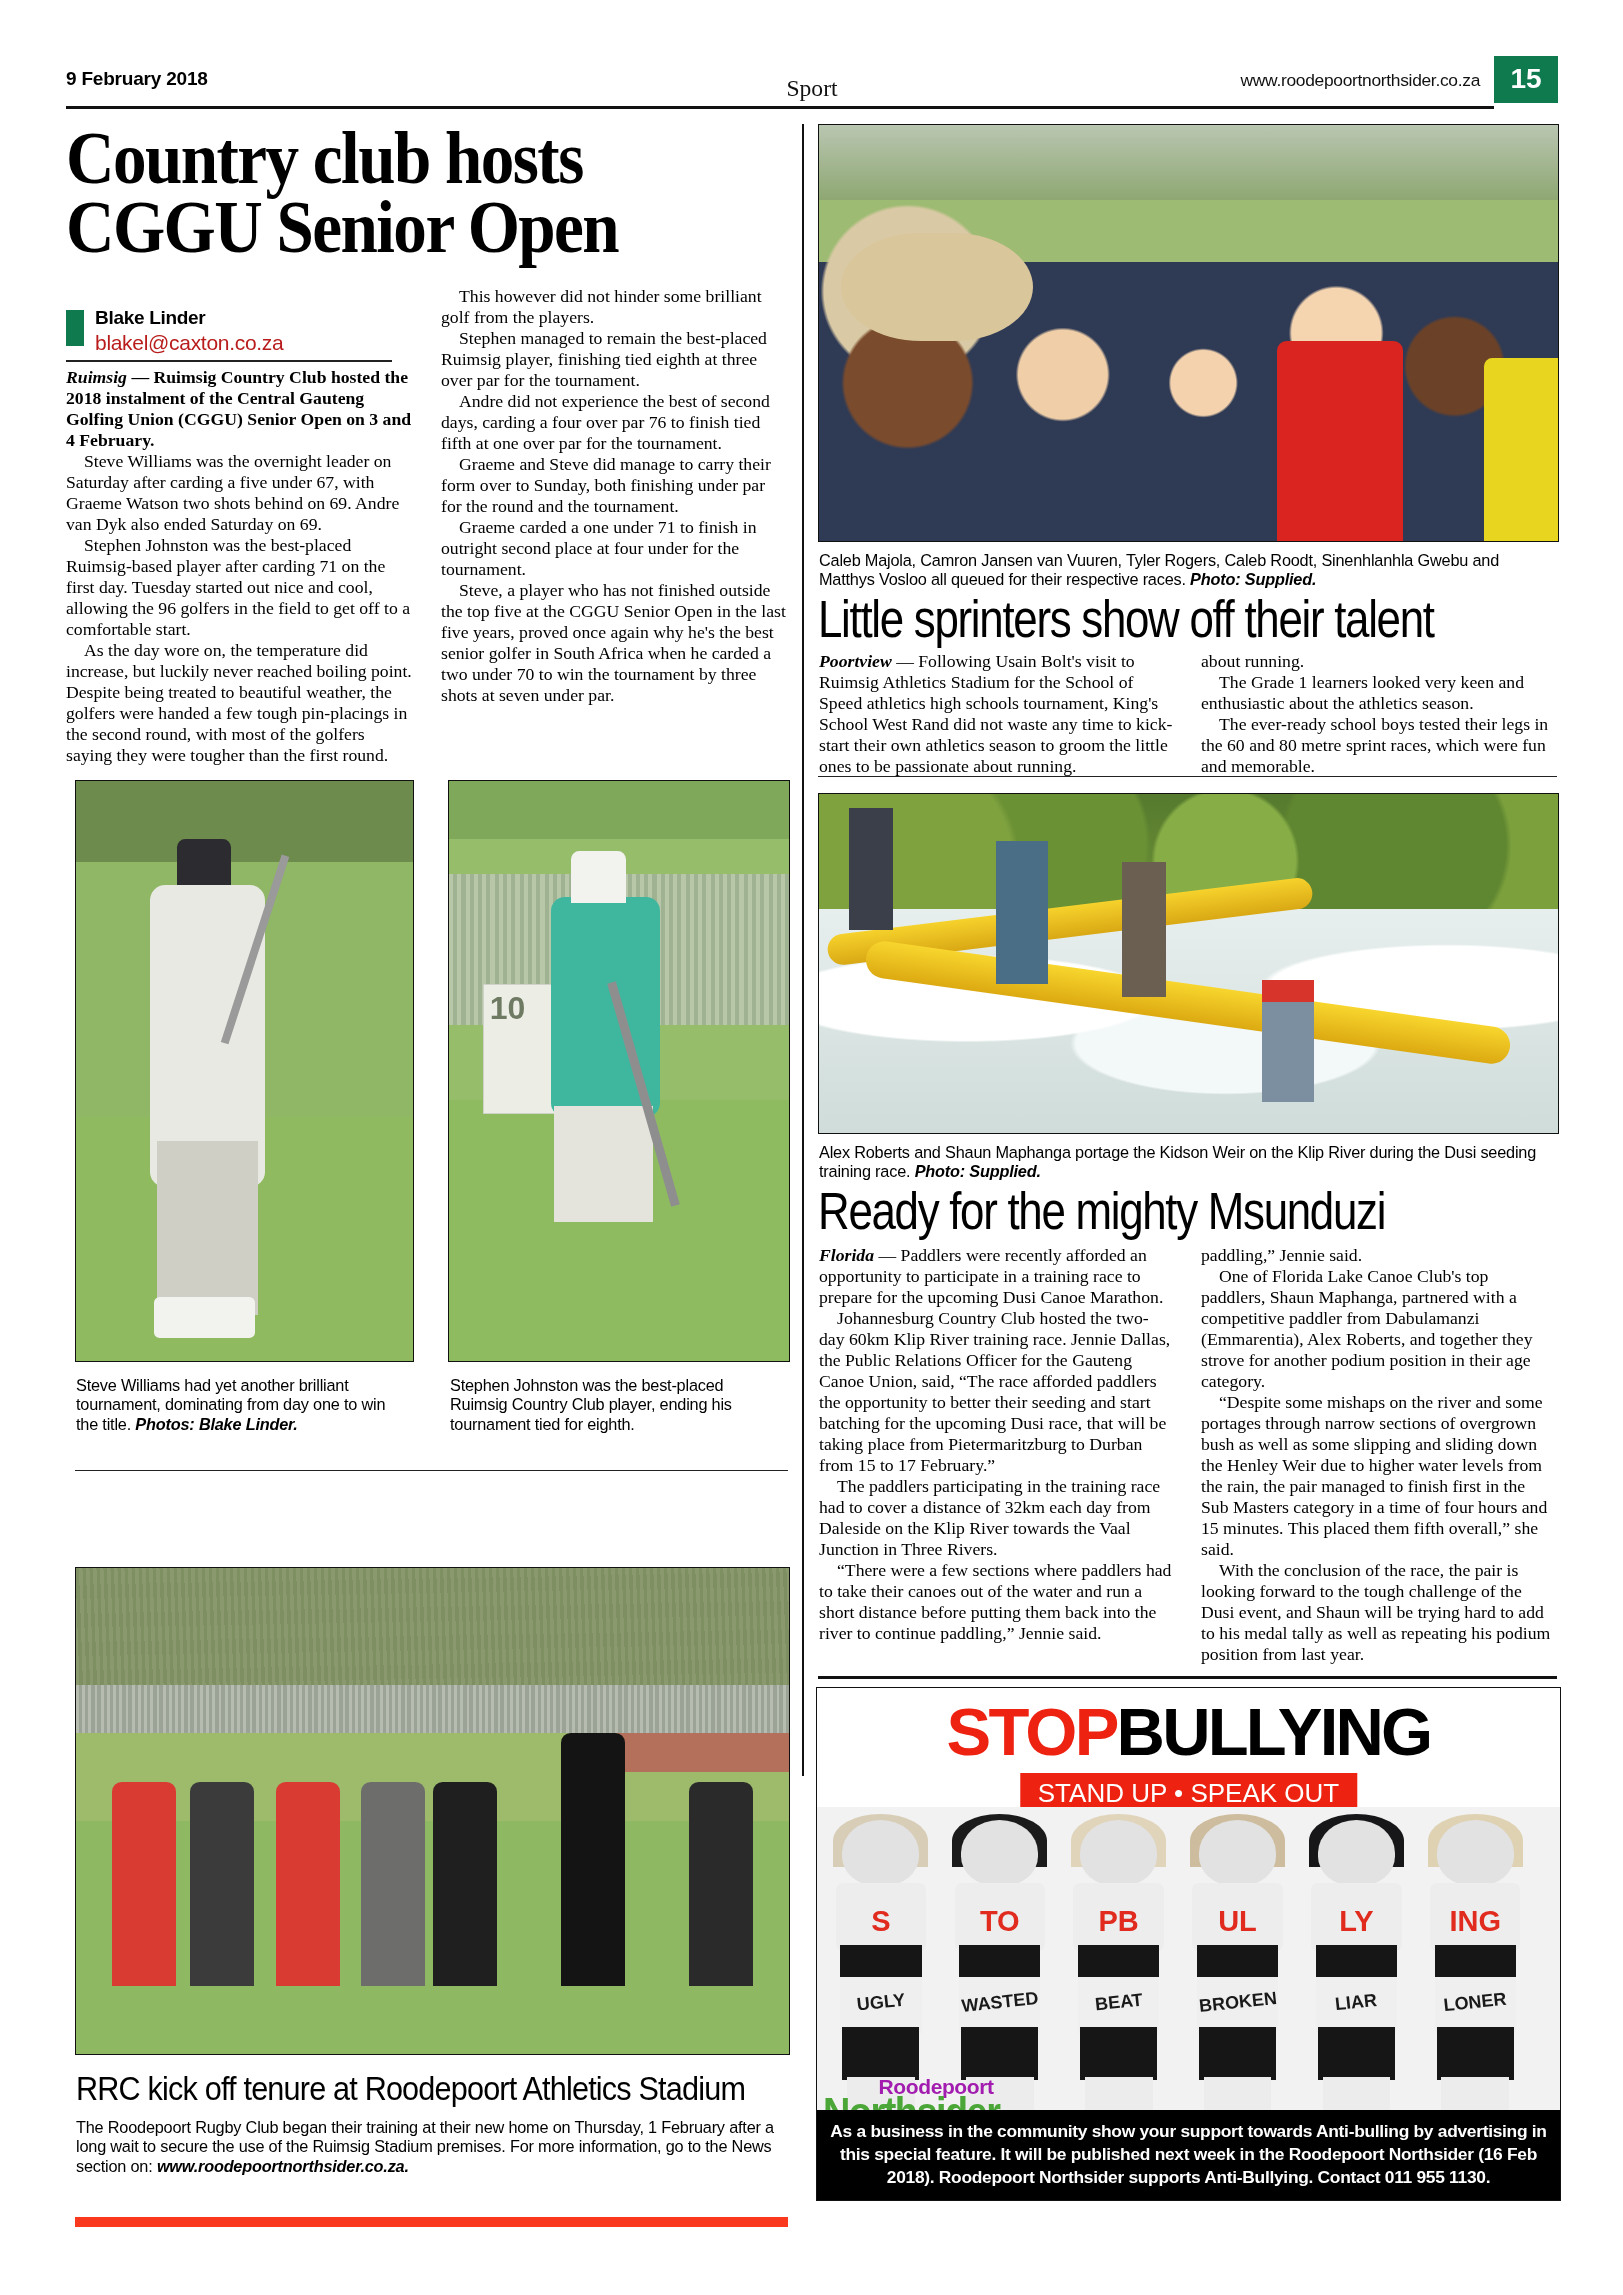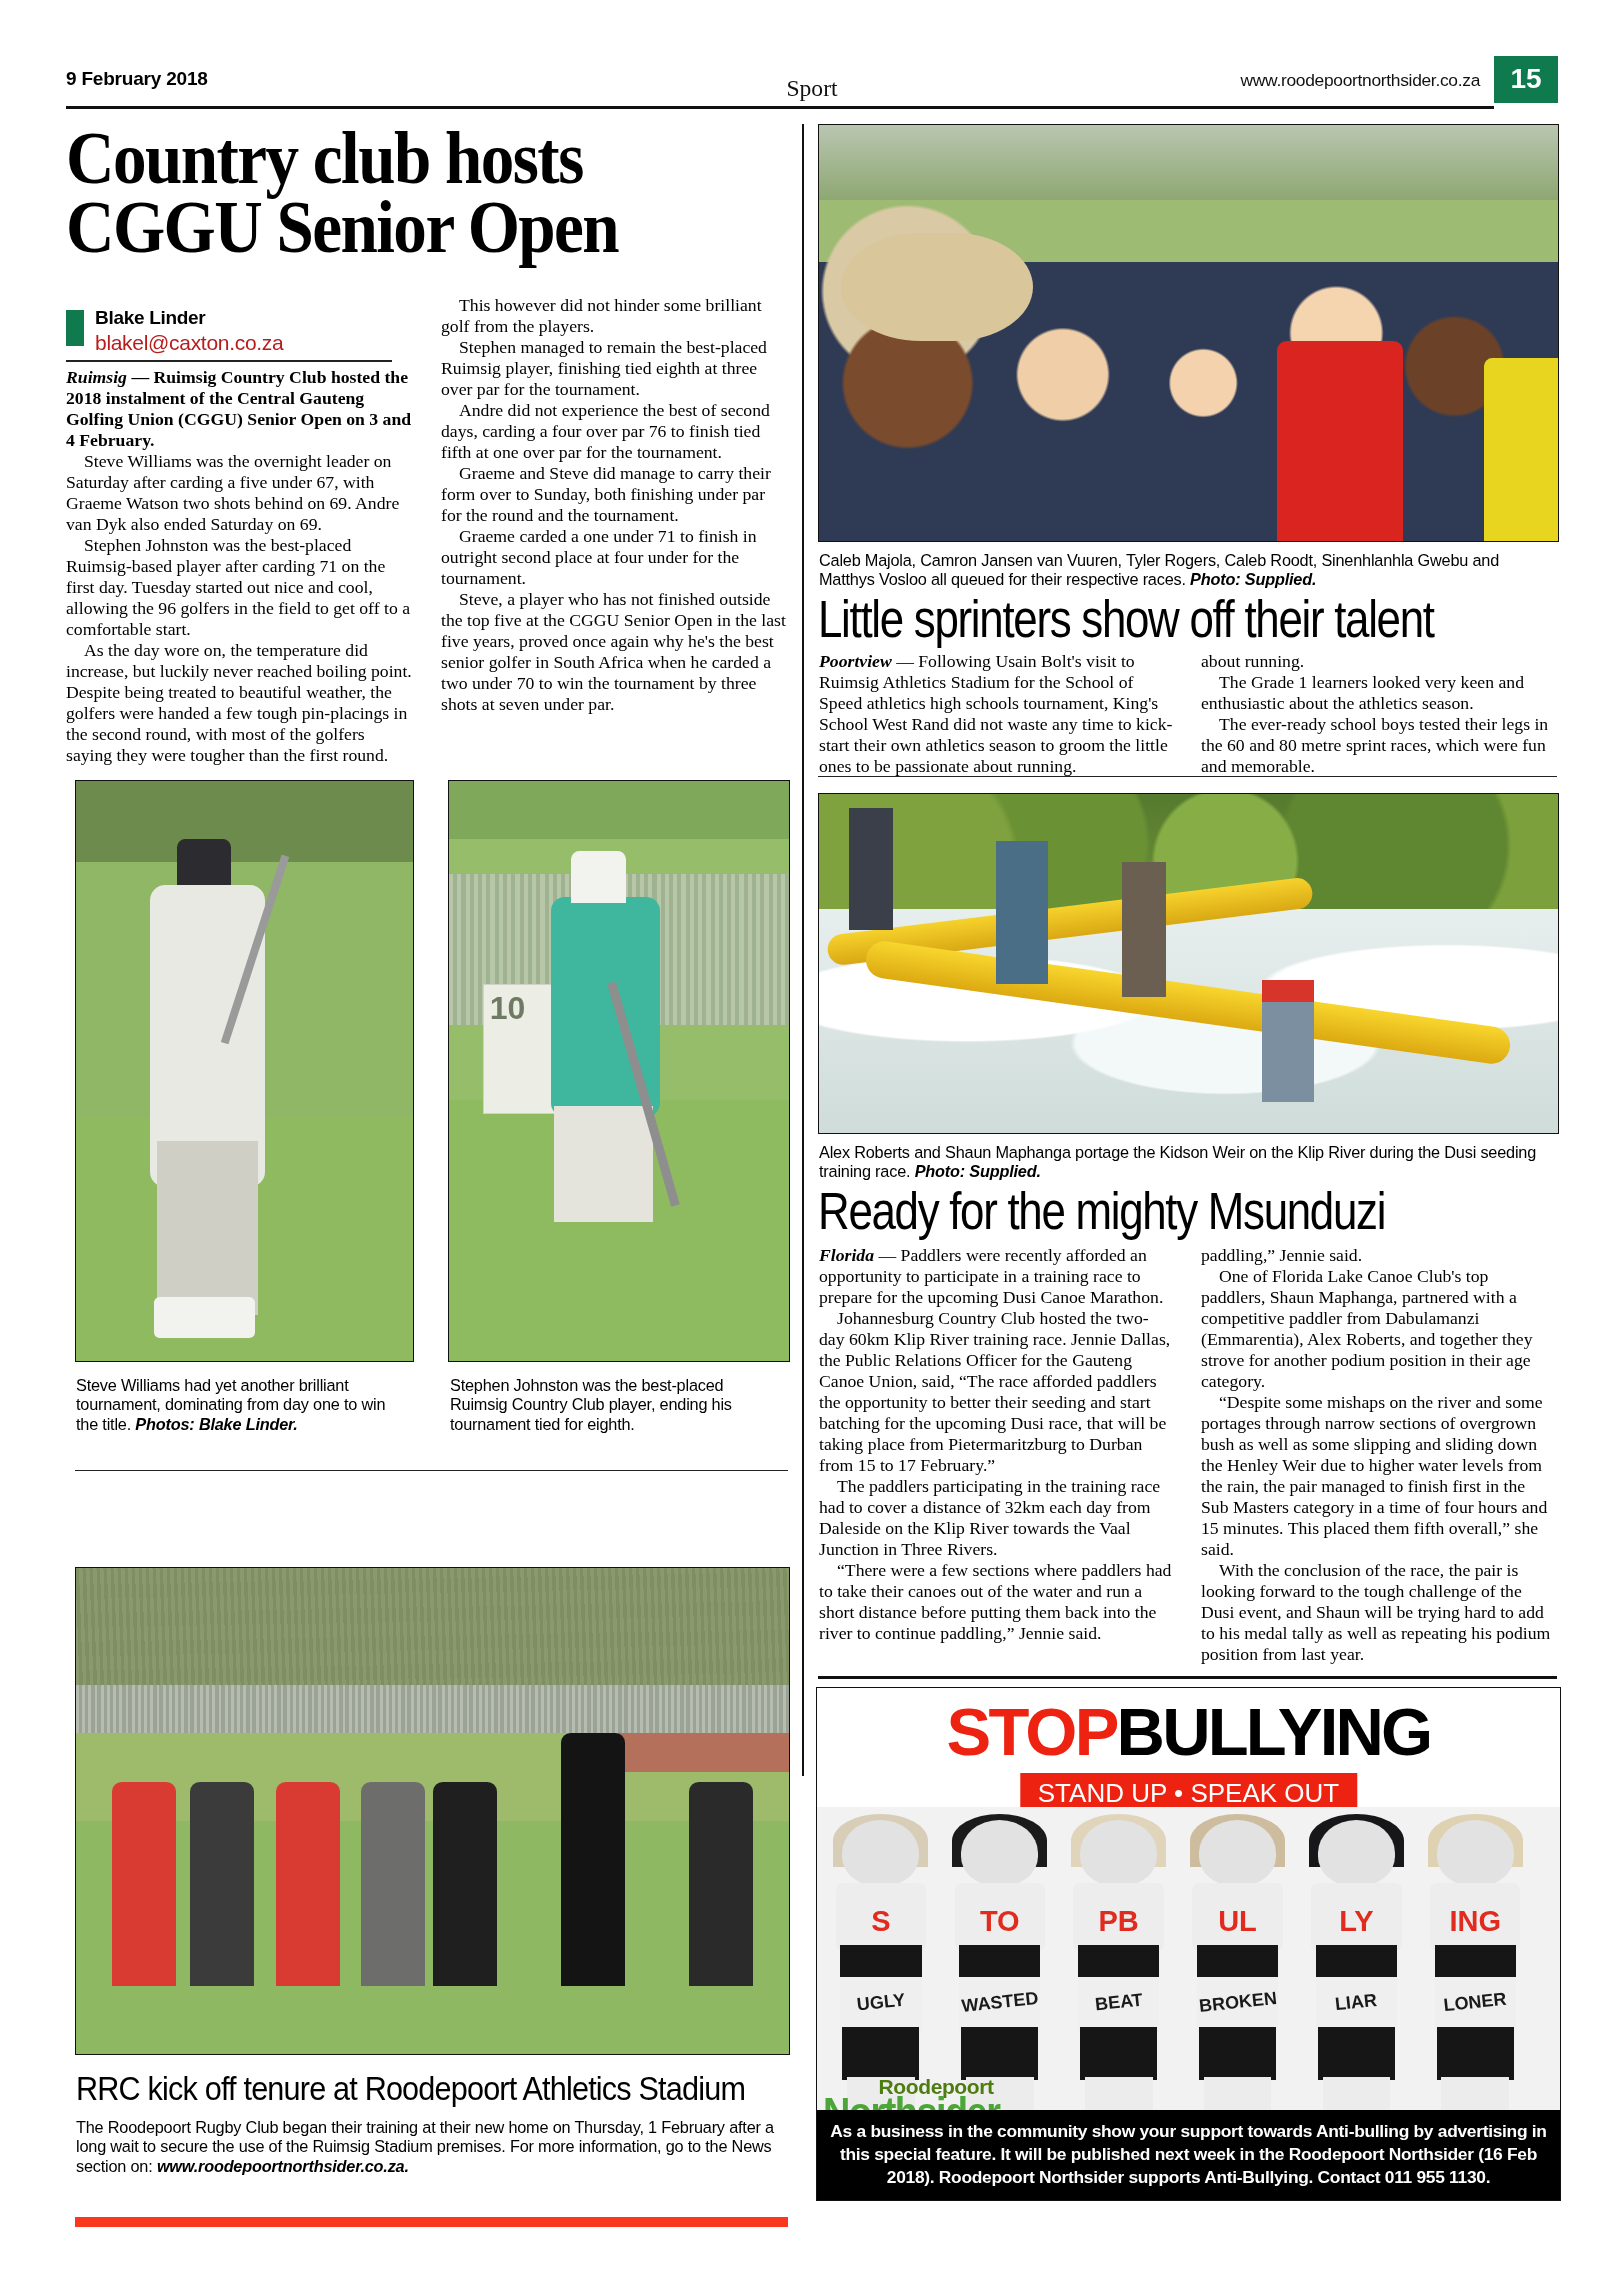--- a/index.html
+++ b/index.html
@@ -79,21 +79,21 @@
     font-family:"Liberation Sans",sans-serif;font-weight:bold;font-size:67px;
     letter-spacing:-2.8px;white-space:nowrap;transform:scaleX(1.0);line-height:1;}
   .ad-title .s1{color:#ee2211;}
   .ad-title .s2{color:#000;}
   .ad-sub{position:absolute;left:50%;transform:translateX(-50%);top:85px;
     padding:4.9px 18px;font-family:"Liberation Sans",sans-serif;font-weight:normal;
     font-size:26px;color:#fff;letter-spacing:0px;white-space:nowrap;}
   .ad-photo{position:absolute;left:0;right:0;top:119px;height:326px;overflow:hidden;}
   .ad-logo{position:absolute;left:5.6px;bottom:67px;height:57px;}
   .ad-logo .l-top{position:absolute;left:56px;top:-1.4px;font-family:"Liberation Sans",sans-serif;
-    font-weight:bold;font-size:21px;color:#4d7c0f;letter-spacing:-0.4px;}
+    font-weight:bold;font-size:21px;color:#a21caf;letter-spacing:-0.4px;}
   .ad-logo .l-main{position:absolute;left:0;top:15.3px;font-family:"Liberation Sans",sans-serif;
     font-weight:bold;font-size:43px;letter-spacing:-1.7px;transform:scaleX(.88);
     transform-origin:left top;line-height:1;}
   .ad-disc{position:absolute;left:0;right:0;bottom:0;background:#000;color:#fff;
     font-family:"Liberation Sans",sans-serif;font-weight:bold;font-size:17.4px;
     line-height:23px;padding:9.7px 12.5px 11px 12.5px;text-align:center;letter-spacing:-0.3px;
     box-sizing:border-box;}
   .ad-disc span{text-indent:28px;display:inline;}
 
   
@@ -217,21 +217,21 @@
           <div class="byline-mail">blakel@caxton.co.za</div>
           <div class="byline-rule"></div>
         </div>
         <p class="body lead">
           <span class="dateline">Ruimsig</span><span class="lead-rest"> — </span><span class="lead-rest">Ruimsig Country Club hosted the 2018 instalment of the Central Gauteng Golfing Union (CGGU) Senior Open on 3 and 4 February.</span>
         </p>
         <p class="body">Steve Williams was the overnight leader on Saturday after carding a five under 67, with Graeme Watson two shots behind on 69. Andre van Dyk also ended Saturday on 69.</p>
         <p class="body">Stephen Johnston was the best-placed Ruimsig-based player after carding 71 on the first day. Tuesday started out nice and cool, allowing the 96 golfers in the field to get off to a comfortable start.</p>
         <p class="body">As the day wore on, the temperature did increase, but luckily never reached boiling point. Despite being treated to beautiful weather, the golfers were handed a few tough pin-placings in the second round, with most of the golfers saying they were tougher than the first round.</p>
       </div>
-      <div style="width:346px;margin-top:9px;">
+      <div style="width:346px;">
         <p class="body first" style="text-indent:18px;">This however did not hinder some brilliant golf from the players.</p>
         <p class="body">Stephen managed to remain the best-placed Ruimsig player, finishing tied eighth at three over par for the tournament.</p>
         <p class="body">Andre did not experience the best of second days, carding a four over par 76 to finish tied fifth at one over par for the tournament.</p>
         <p class="body">Graeme and Steve did manage to carry their form over to Sunday, both finishing under par for the round and the tournament.</p>
         <p class="body">Graeme carded a one under 71 to finish in outright second place at four under for the tournament.</p>
         <p class="body">Steve, a player who has not finished outside the top five at the CGGU Senior Open in the last five years, proved once again why he's the best senior golfer in South Africa when he carded a two under 70 to win the tournament by three shots at seven under par.</p>
       </div>
     </div>
   </div>
 

